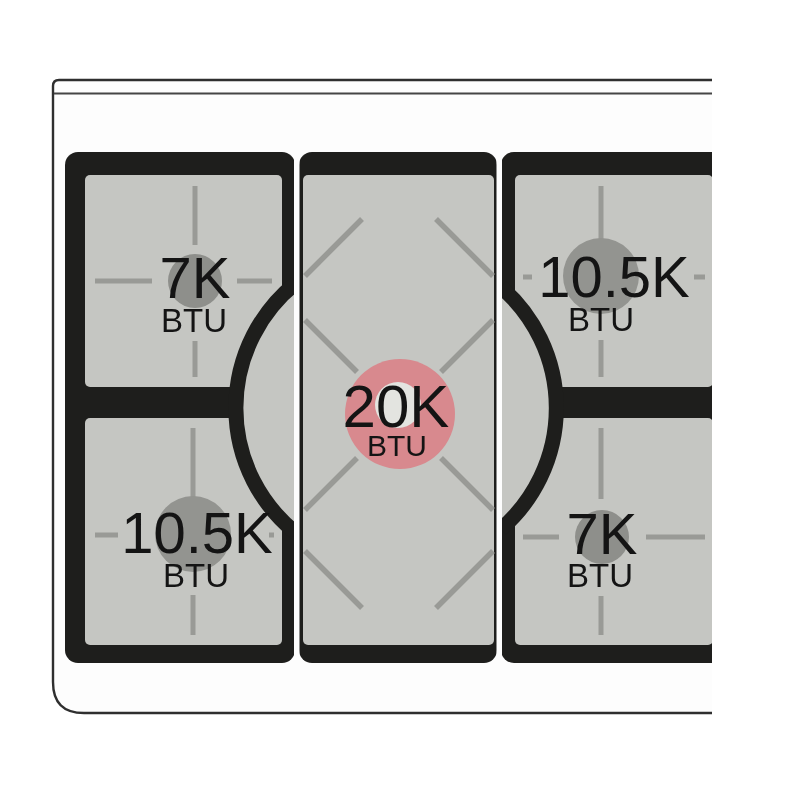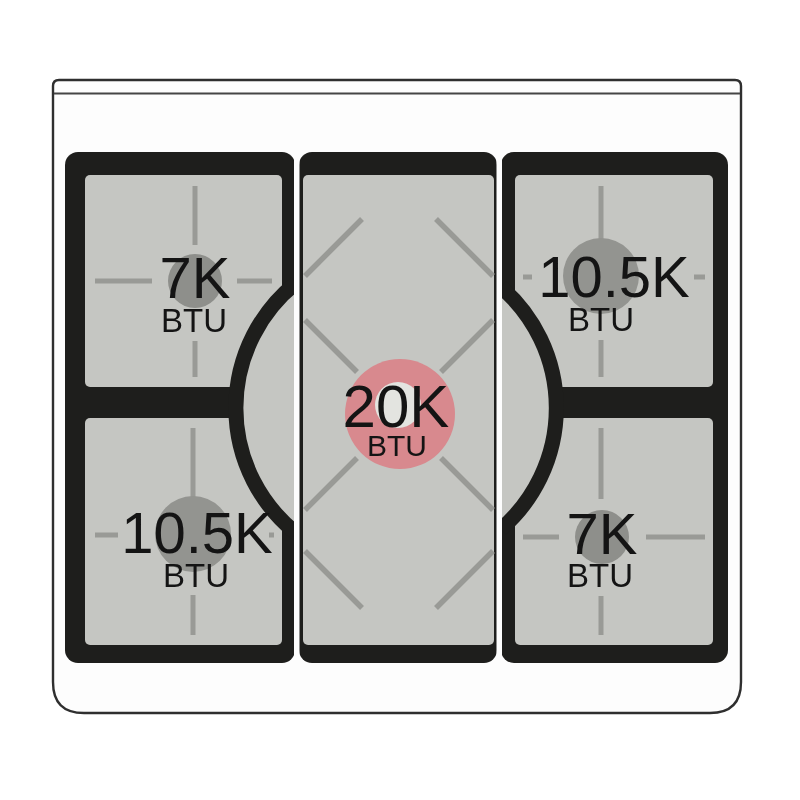--- a/index.html
+++ b/index.html
@@ -3,21 +3,21 @@
 <meta charset="utf-8">
 <style>
   html, body {
     margin: 0;
     padding: 0;
     background: #ffffff;
     font-family: "Liberation Sans", sans-serif;
   }
   .stage {
     position: relative;
-    width: 800px;
+    width: 712px;
     height: 800px;
     background: #ffffff;
     overflow: hidden;
   }
   .stage svg {
     position: absolute;
     left: 0;
     top: 0;
   }
   text {

